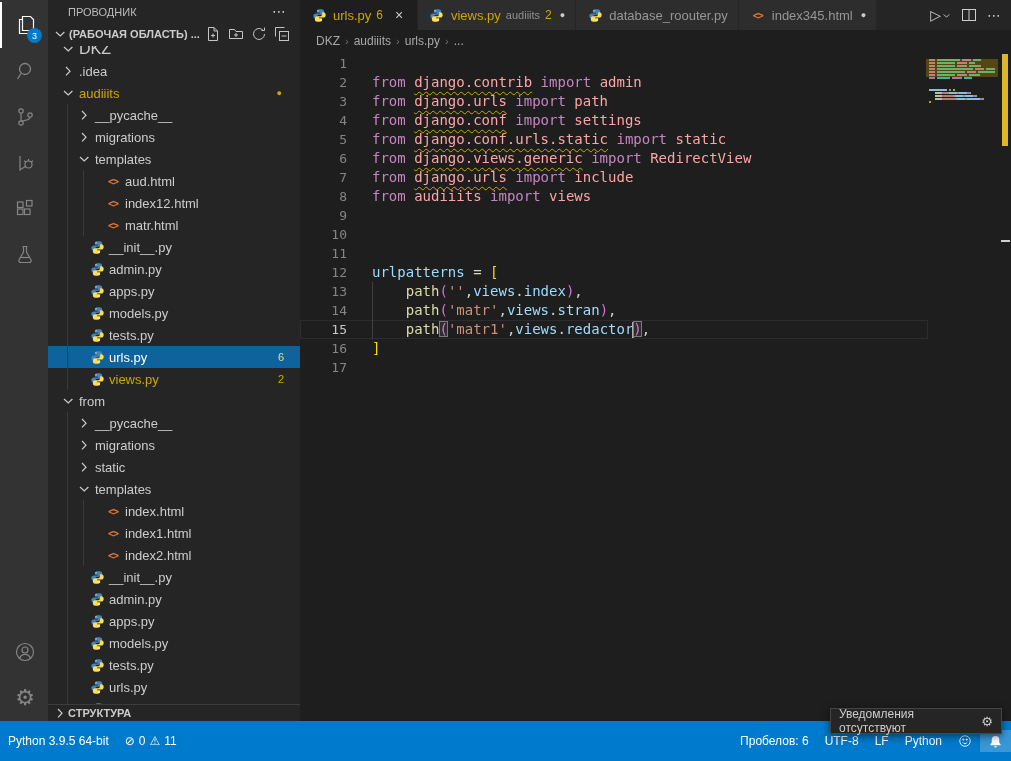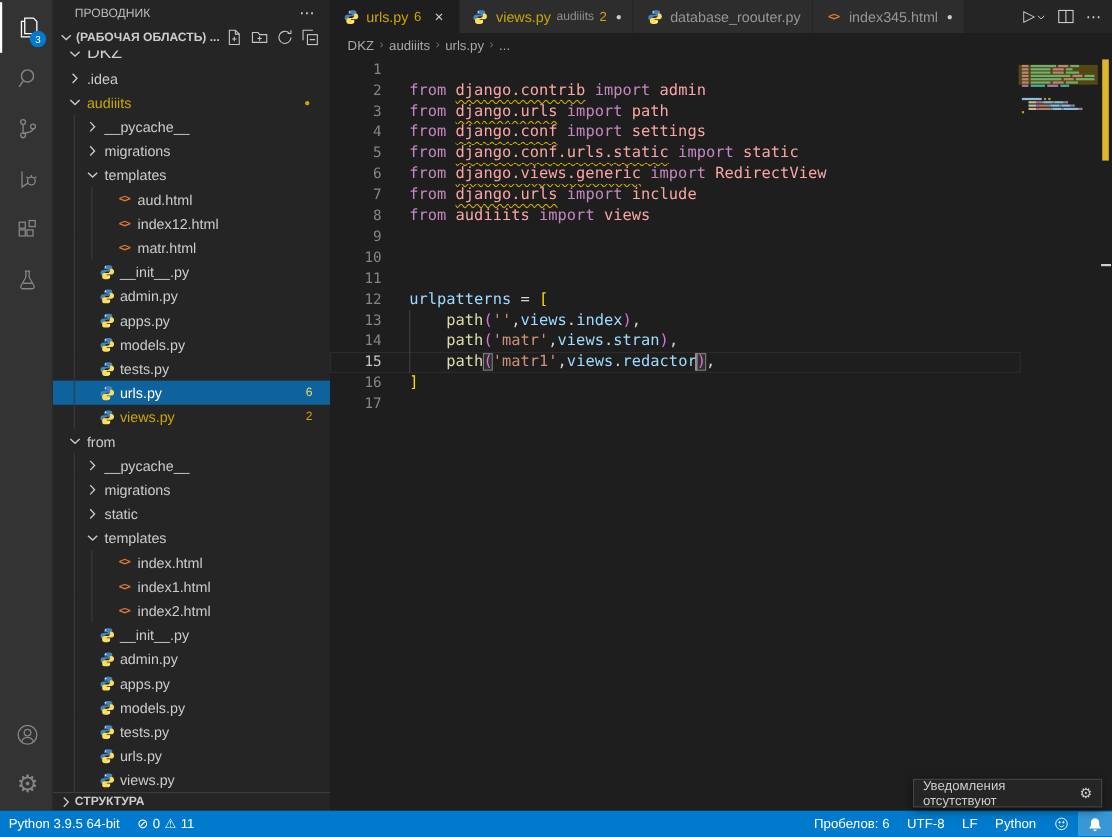--- a/index.html
+++ b/index.html
@@ -86,21 +86,21 @@
 
 .minimap{position:absolute;top:4px;right:16px;width:66px}
 .mline{height:2px;margin-bottom:1px;display:flex;position:relative}
 .mline span{height:2px;display:inline-block;opacity:.85}
 .mline.mwarn::after{content:"";position:absolute;left:-3px;right:-3px;top:-.5px;height:3px;background:rgba(215,170,0,.3)}
 .overview{position:absolute;top:0;right:0;width:13px;height:100%}
 .ov-warn{position:absolute;top:2px;right:3px;width:6px;height:92px;background:#dfb52c}
 .ov-cursor{position:absolute;top:188px;right:1px;width:9px;height:2px;background:#d0d0d0}
 
 
-.statusbar{height:24px;background:#007acc;display:flex;align-items:center;color:#ffffff;font-size:12px;flex:none}
+.statusbar{height:40px;background:#007acc;display:flex;align-items:center;color:#ffffff;font-size:12px;flex:none}
 .sb-item{padding:0 8px;height:22px;display:flex;align-items:center;gap:4px;cursor:pointer;white-space:nowrap}
 .glyph{font-family:"DejaVu Sans",sans-serif;font-size:12px}
 .sb-right{margin-left:auto;display:flex}
 .bell-wrap{background:rgba(255,255,255,.22)}
 
 
 .toast{position:absolute;right:9px;bottom:27px;width:172px;height:26px;background:#252526;border:1px solid #454545;color:#cccccc;font-size:12px;display:flex;align-items:center;padding:0 8px;box-shadow:0 2px 8px rgba(0,0,0,.55);z-index:10}
 .toast-gear{margin-left:auto;cursor:pointer;font-family:"DejaVu Sans",sans-serif;font-size:13px}
 </style>
 </head>

